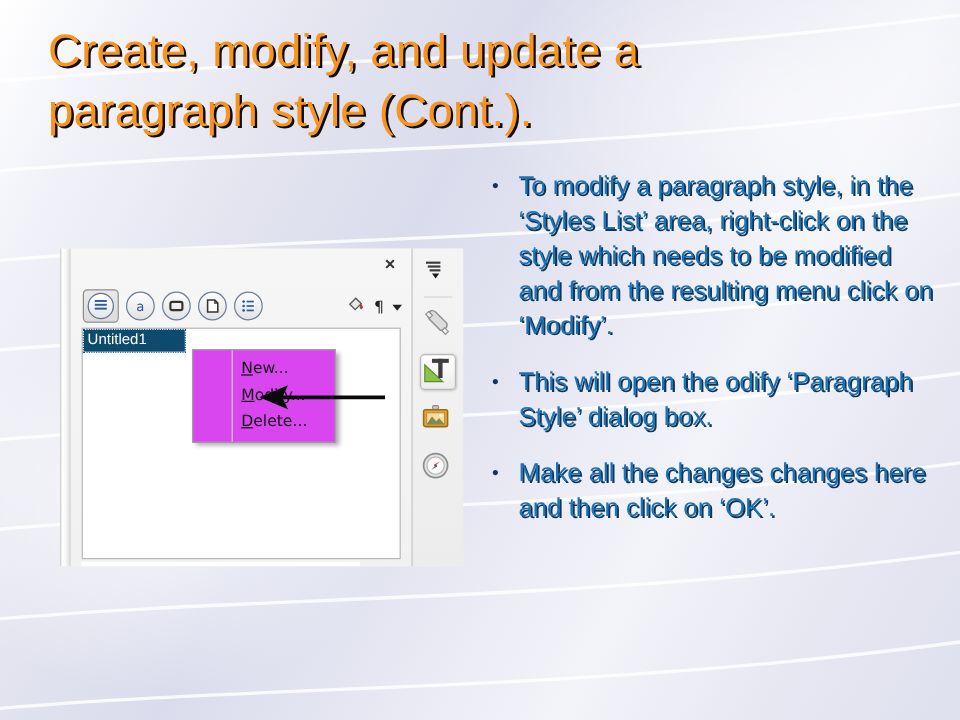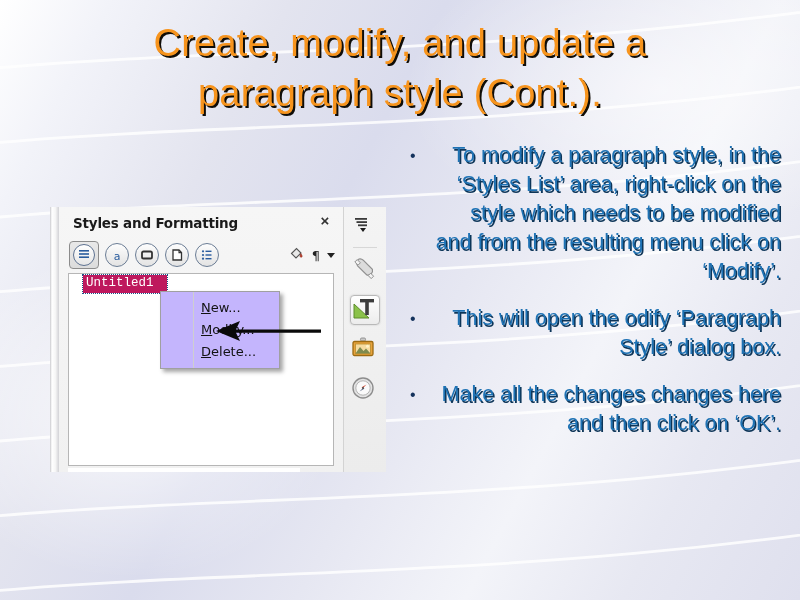--- a/index.html
+++ b/index.html
@@ -55,21 +55,20 @@
     right: -120px; top: -60px;
     background: radial-gradient(ellipse at center, rgba(255,255,255,.55), rgba(255,255,255,0) 70%);
   }
 
   
   #title {
     position: absolute;
     left: 40px;
     top: 18px;
     width: 720px;
-    text-align: center;
     font-size: 38px;
     line-height: 50px;
     font-weight: normal;
     color: #F7941D;
     text-shadow: 2px 2px 0 #100d08;
     letter-spacing: .2px;
     white-space: pre-line;
   }
 
   
@@ -93,21 +92,20 @@
     text-align: left;
     padding-left: 4px;
   }
   .bullet .btext {
     flex: 1 1 auto;
     font-size: 21.5px;
     line-height: 29px;
     color: #1E72B4;
     text-shadow: 1.5px 1.5px 0 #0d3558;
     font-weight: normal;
-    text-align: right;
   }
 
   
   #shot {
     position: absolute;
     left: 50px;
     top: 207px;
     width: 336px;
     height: 265px;
     background: #f2f2f2;
@@ -204,38 +202,38 @@
   #shot .listarea {
     position: absolute;
     left: 9px; right: 9px;
     top: 66px; bottom: 6px;
     background: #ffffff;
     border: 1px solid #b6b6b6;
     box-sizing: border-box;
   }
   #shot .sel-item {
     position: absolute;
-    left: 14px; top: 1px;
+    left: 1px; top: 1px;
     min-width: 78px;
     padding: 1px 3px 2px 3px;
-    background: #be185d;
+    background: #0c4a6e;
     color: #ffffff;
     font-size: 12.5px;
     line-height: 15px;
     outline: 1px dotted #1c4f86;
-    font-family: Liberation Mono, monospace;
+    font-family: Liberation Sans, sans-serif;
     white-space: nowrap;
   }
   
   #shot .ctxmenu {
     position: absolute;
     left: 110px;
     top: 84px;
     width: 118px;
-    background: #c4b5fd;
+    background: #d946ef;
     border: 1px solid #a0a0a0;
     box-shadow: 3px 3px 4px rgba(0,0,0,.35);
     padding: 5px 0 5px 0;
     z-index: 6;
   }
   #shot .ctxmenu .sepline {
     position: absolute;
     left: 32px; top: 0; bottom: 0;
     width: 1px;
     background: #cfcfcf;
@@ -345,21 +343,20 @@
 
   </div>
 
   <div id="shot">
 
     <div class="docstrip"></div>
 
     <div class="panel">
 
       <div class="panel-header">
-        <div class="panel-title">Styles and Formatting</div>
         <div class="close-x">×</div>
       </div>
 
       <div class="tbar">
 
         <div class="rbtn sel-wrap" style="left:10px;">
           <div class="inner">
             <svg width="14" height="14" viewBox="0 0 14 14" xmlns="http://www.w3.org/2000/svg">
               <g fill="#2a5c9e">
                 <rect x="2" y="3" width="10" height="1.6"></rect>

